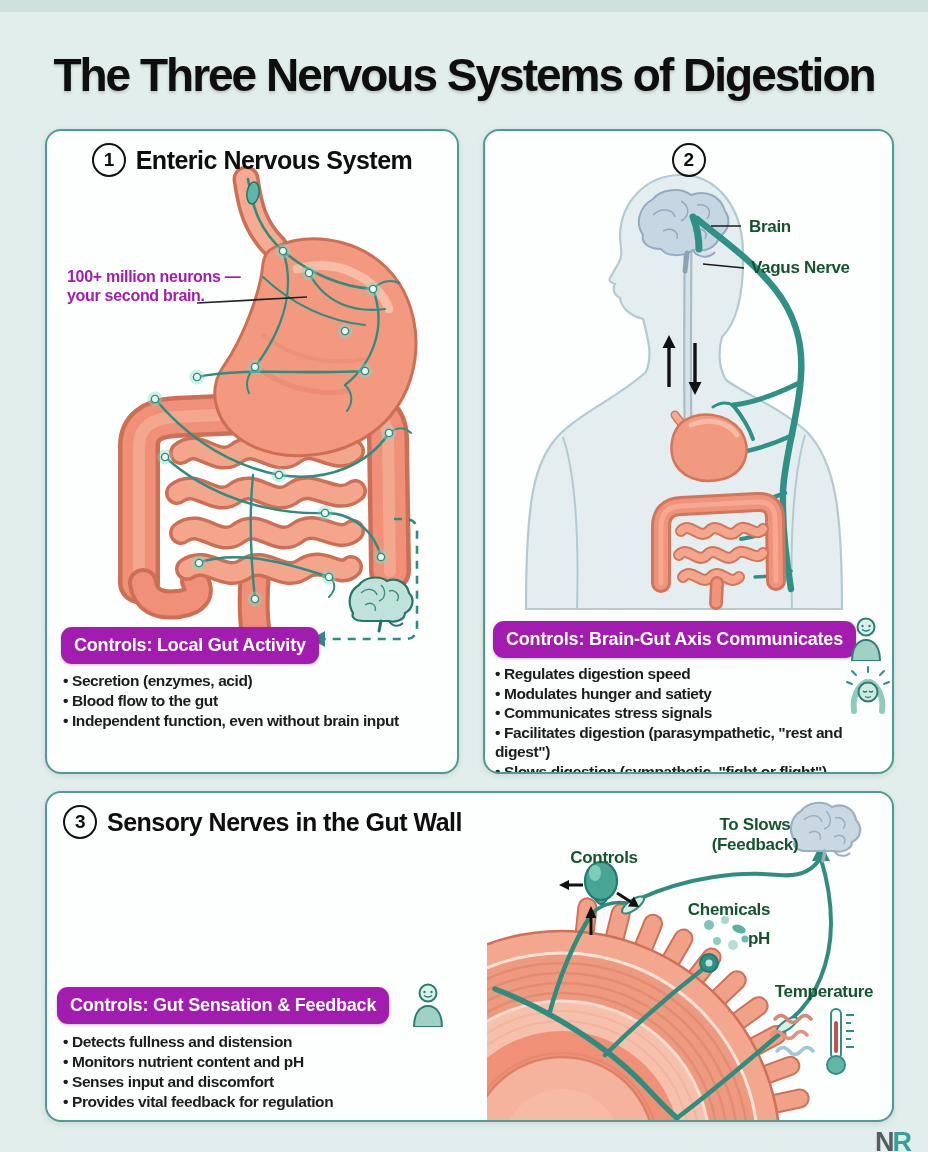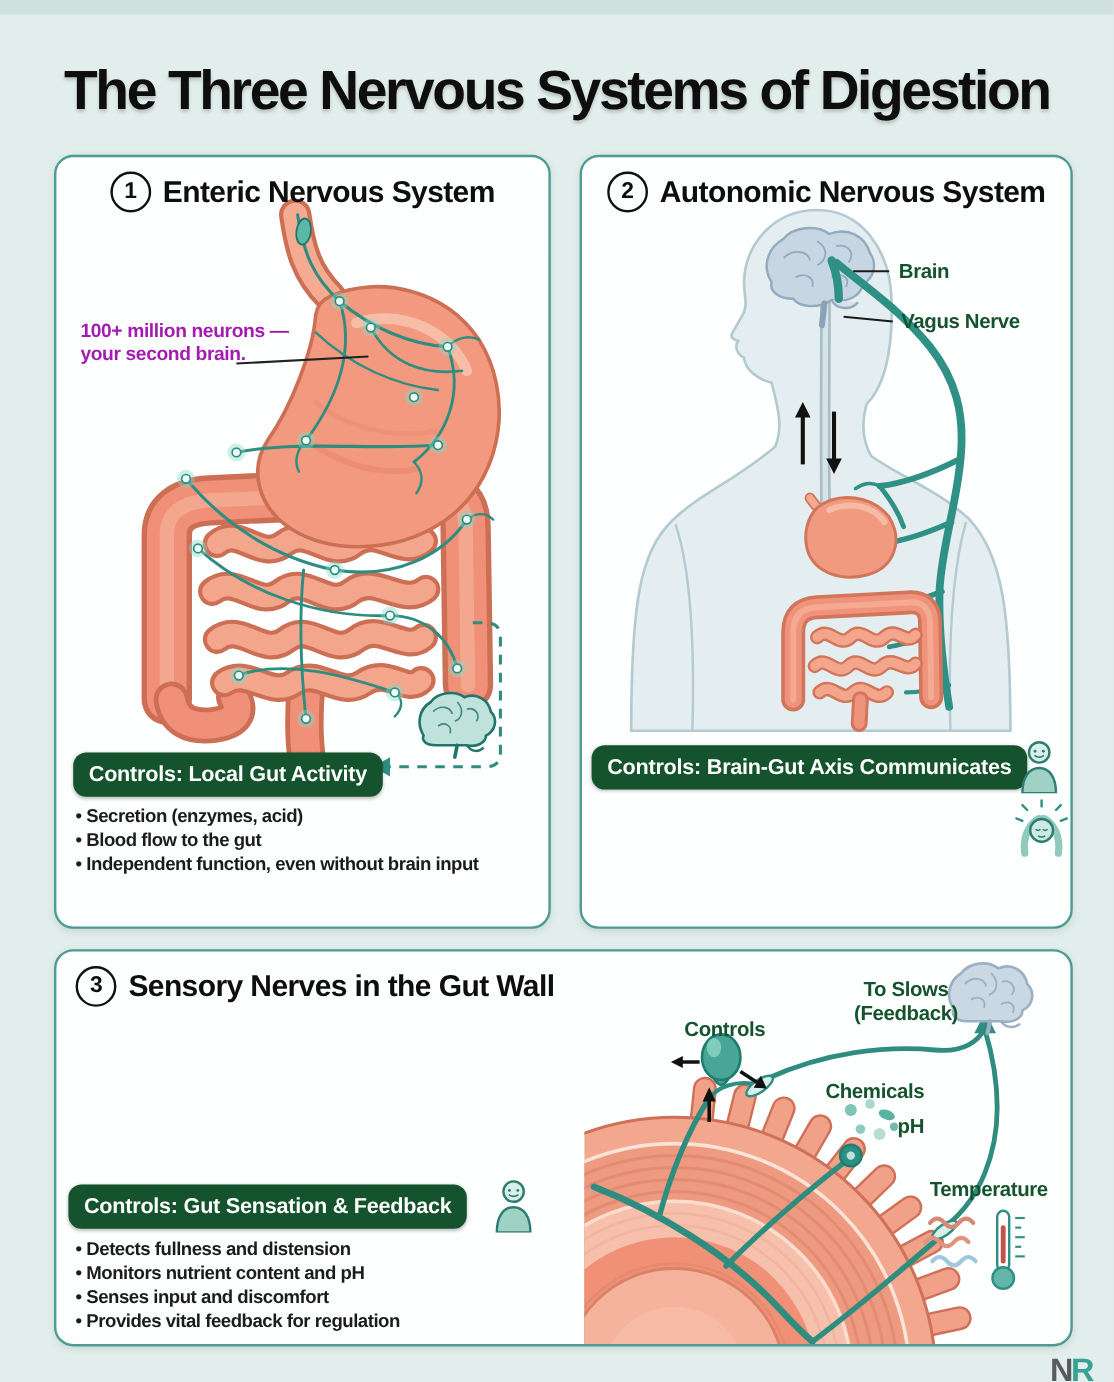--- a/index.html
+++ b/index.html
@@ -12,21 +12,21 @@
   #panel1{left:45px;top:117px;width:410px;height:641px;}
   #panel2{left:483px;top:117px;width:407px;height:641px;}
   #panel3{left:45px;top:779px;width:845px;height:327px;}
   .panel-header{position:absolute;top:12px;display:flex;align-items:center;gap:10px;
     font-size:25px;font-weight:800;color:#0e0e0e;letter-spacing:-0.5px;}
   .panel-header.centered{left:0;width:100%;justify-content:center;}
   #panel3 .panel-header{left:16px;}
   .num-circle{flex:0 0 auto;width:30px;height:30px;border:2.6px solid #111;border-radius:50%;
     display:flex;align-items:center;justify-content:center;font-size:19px;font-weight:800;}
   .illus{position:absolute;left:0;top:0;}
-  .pill{position:absolute;background:#14532d;color:#fff;font-size:18px;font-weight:700;
+  .pill{position:absolute;background:#a21caf;color:#fff;font-size:18px;font-weight:700;
     height:37px;line-height:37px;padding:0 13px;border-radius:11px;white-space:nowrap;
     letter-spacing:-0.2px;box-shadow:0 1px 3px rgba(0,0,0,.25);}
   .bullets{position:absolute;list-style:none;margin:0;padding:0;font-size:15.5px;font-weight:600;
     letter-spacing:-0.4px;color:#1c1c1c;}
   .bullets li{line-height:19.5px;}
   .bullets li::before{content:"• ";}
   #panel1 .bullets li,#panel3 .bullets li{line-height:20px;}
   .annotation{position:absolute;left:20px;top:136px;font-size:16px;font-weight:600;line-height:19px;
     letter-spacing:-0.3px;color:#a21caf;}
   .lbl{position:absolute;font-size:17px;font-weight:600;color:#14532d;letter-spacing:-0.3px;}
@@ -234,21 +234,20 @@
         <path d="M184,256 L184,214" stroke="#111" stroke-width="3.4"></path>
         <polygon points="184,204 177.5,217 190.5,217" fill="#111"></polygon>
         <path d="M210,212 L210,254" stroke="#111" stroke-width="3.4"></path>
         <polygon points="210,264 203.5,251 216.5,251" fill="#111"></polygon>
       </g>
       <path d="M256,95 L226,95" stroke="#1a1a1a" stroke-width="1.7"></path>
       <path d="M259,137 L218,133" stroke="#1a1a1a" stroke-width="1.7"></path>
     </svg>
     <div class="panel-header centered">
       <span class="num-circle">2</span>
-      <span>Autonomic Nervous System</span>
     </div>
     <div class="lbl" style="left:264px;top:86px;">Brain</div>
     <div class="lbl" style="left:266px;top:127px;">Vagus Nerve</div>
     <div class="pill" style="left:8px;top:490px;">Controls: Brain-Gut Axis Communicates</div>
     <svg class="side-icon" style="left:364px;top:486px;" width="34" height="44" viewBox="0 0 34 44">
       <circle cx="17" cy="10" r="8.5" fill="#d9efe9" stroke="#2e7d72" stroke-width="2"></circle>
       <circle cx="13.5" cy="9" r="1.2" fill="#2e7d72"></circle>
         <circle cx="20.5" cy="9" r="1.2" fill="#2e7d72"></circle>
       <path d="M13,12.5 Q17,15.5 21,12.5" fill="none" stroke="#2e7d72" stroke-width="1.3"></path>
       <path d="M3,44 C3,30 9,23 17,23 C25,23 31,30 31,44 Z" fill="#9fd2c5" stroke="#2e7d72" stroke-width="2"></path>
@@ -260,20 +259,27 @@
           <path d="M35,10 L39,6"></path>
           <path d="M7,19 L2,17"></path>
           <path d="M39,19 L44,17"></path>
       </g>
       <path d="M9,46 C7,32 13,21 21,17" fill="none" stroke="#8fcabd" stroke-width="6" stroke-linecap="round"></path>
       <path d="M37,46 C39,32 33,21 25,17" fill="none" stroke="#8fcabd" stroke-width="6" stroke-linecap="round"></path>
       <circle cx="23" cy="27" r="9.5" fill="#cdeae3" stroke="#2e7d72" stroke-width="2"></circle>
       <path d="M18,26 Q20,28 22,26 M24,26 Q26,28 28,26" fill="none" stroke="#2e7d72" stroke-width="1.3"></path>
       <path d="M20,31.5 Q23,33.5 26,31.5" fill="none" stroke="#2e7d72" stroke-width="1.3"></path>
     </svg>
+    <ul class="bullets" style="left:10px;top:533px;">
+      <li>Regulates digestion speed</li>
+      <li>Modulates hunger and satiety</li>
+      <li>Communicates stress signals</li>
+      <li>Facilitates digestion (parasympathetic, "rest and digest")</li>
+      <li>Slows digestion (sympathetic, "fight or flight")</li>
+    </ul>
   </section>
 
   <section class="panel" id="panel3">
     <svg class="illus" style="left:440px;" width="403" height="327" viewBox="0 0 403 327">
 
       <g>
         <g transform="rotate(6 75 356)">
             <rect x="66" y="104" width="18" height="42" rx="9" fill="#f2a189" stroke="#cf7058" stroke-width="2"></rect>
           </g>
         <g transform="rotate(14 75 356)">

